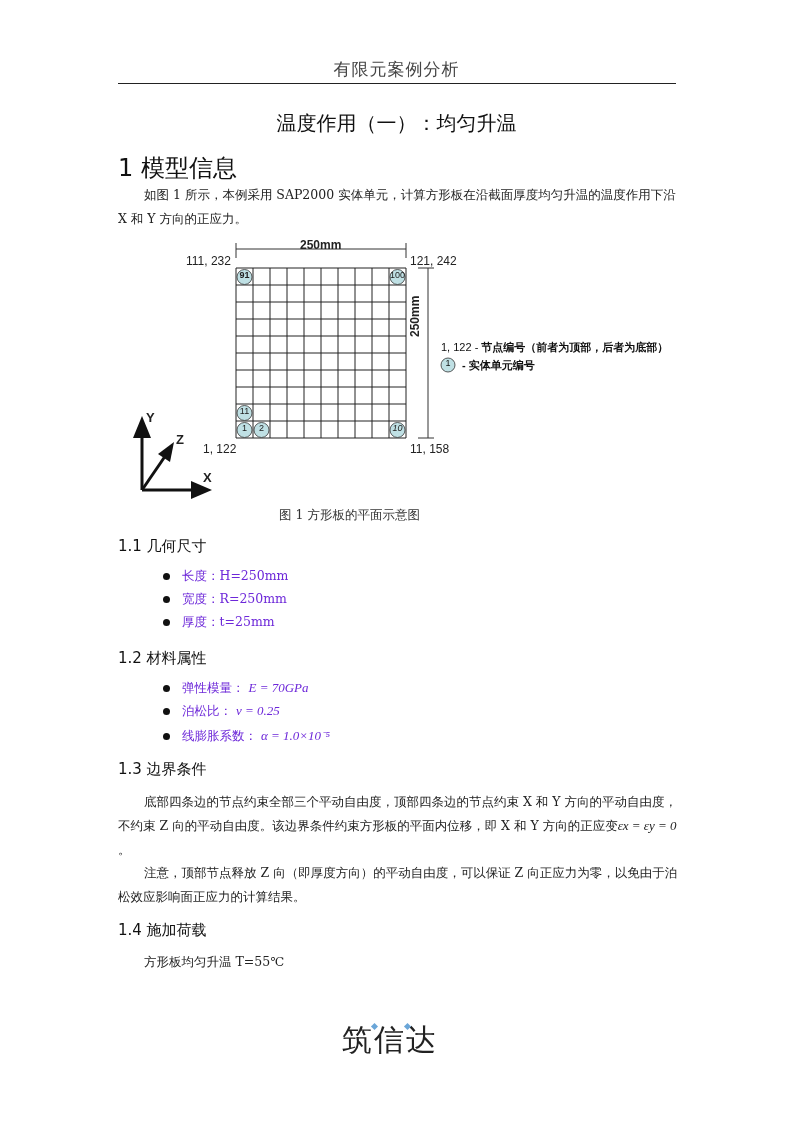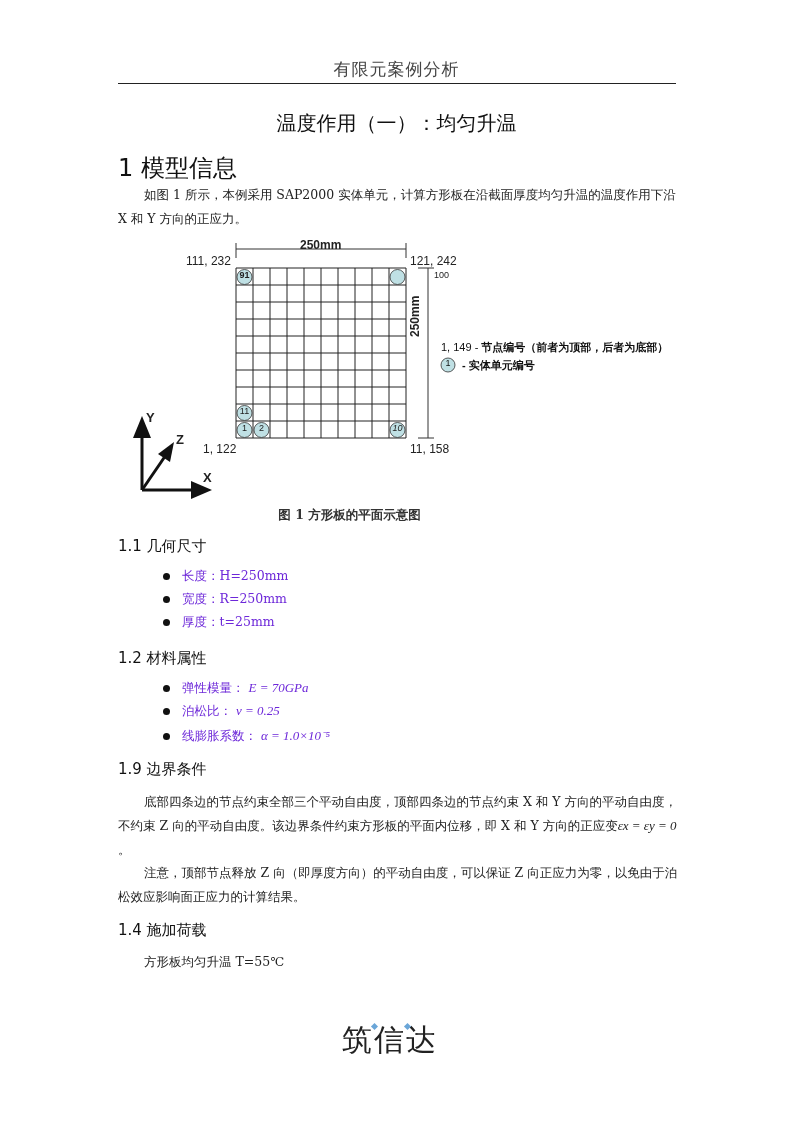--- a/index.html
+++ b/index.html
@@ -7,21 +7,21 @@
   .abs { position:absolute; }
   .header-title { left:0; width:793px; top:58px; text-align:center; font-size:17px; color:#444; letter-spacing:1px; }
   .header-rule { left:118px; width:558px; top:83px; height:1px; background:#222; }
   .doc-title { left:0; width:793px; top:110px; text-align:center; font-size:20px; color:#111; }
   .h1 { left:118px; top:152px; font-size:24px; color:#111; }
   .h2 { left:118px; font-size:15px; color:#111; }
   .para { left:118px; width:560px; font-family:"DejaVu Serif", serif; font-size:12.5px; line-height:24px; color:#222; text-indent:26px; }
   .bullet { left:163px; font-family:"DejaVu Serif", serif; font-size:12.5px; color:#6d28d9; }
   .bullet .dot { display:inline-block; width:7px; height:7px; border-radius:50%; background:#111; margin-right:12px; vertical-align:middle; }
   .math { font-family:"Liberation Serif", serif; font-style:italic; font-size:13px; }
-  .caption { left:0; width:699px; top:507px; text-align:center; font-family:"DejaVu Serif", serif; font-size:12.5px; color:#333;font-weight:bold; }
+  .caption { left:0; width:699px; top:507px; text-align:center; font-family:"DejaVu Serif", serif; font-size:12.5px; color:#333; }
   .lbl { font-family:"Liberation Sans", sans-serif; font-size:12px; color:#222; }
   .legend { font-family:"Liberation Sans", sans-serif; font-size:11px; color:#111; }
   .legend b { font-weight:bold; }
   .logo { left:342px; top:1020px; font-size:30px; font-weight:normal; color:#222; letter-spacing:2px;text-align:right; }
   .logo-dot { width:5px; height:5px; background:#6aa6d8; transform:rotate(45deg); }
 </style>
 </head>
 <body>
 
 <div class="abs header-title">有限元案例分析</div>
@@ -89,48 +89,48 @@
   </svg>
 
   <div class="abs lbl" style="left:300px;top:238px;font-weight:bold;font-size:12px;">250mm</div>
   <div class="abs lbl" style="left:408px;top:337px;font-weight:bold;font-size:12px;transform:rotate(-90deg);transform-origin:left top;">250mm</div>
   <div class="abs lbl" style="left:186px;top:254px;">111, 232</div>
   <div class="abs lbl" style="left:410px;top:254px;">121, 242</div>
   <div class="abs lbl" style="left:203px;top:442px;">1, 122</div>
   <div class="abs lbl" style="left:410px;top:442px;">11, 158</div>
 
   <div class="abs lbl" style="left:236px;top:270px;width:17px;text-align:center;font-size:9px;font-weight:bold;">91</div>
-  <div class="abs lbl" style="left:389px;top:270px;width:17px;text-align:center;font-size:9px;padding-left:44px;">100</div>
+  <div class="abs lbl" style="left:389px;top:270px;width:17px;text-align:center;font-size:9px;">100</div>
   <div class="abs lbl" style="left:236px;top:406px;width:17px;text-align:center;font-size:9px;">11</div>
   <div class="abs lbl" style="left:236px;top:423px;width:17px;text-align:center;font-size:9px;">1</div>
   <div class="abs lbl" style="left:253px;top:423px;width:17px;text-align:center;font-size:9px;">2</div>
   <div class="abs lbl" style="left:389px;top:423px;width:17px;text-align:center;font-size:9px;font-style:italic;">10</div>
 
-  <div class="abs legend" style="left:441px;top:340px;"><span>1, 149 - </span><b>节点编号（前者为顶部，后者为底部）</b></div>
+  <div class="abs legend" style="left:441px;top:340px;"><span>1, 122 - </span><b>节点编号（前者为顶部，后者为底部）</b></div>
   <div class="abs legend" style="left:441px;top:358px;width:14px;text-align:center;font-size:9px;">1</div>
   <div class="abs legend" style="left:462px;top:358px;font-weight:bold;">- 实体单元编号</div>
 
   <div class="abs lbl" style="left:146px;top:410px;font-weight:bold;font-size:13px;">Y</div>
   <div class="abs lbl" style="left:176px;top:432px;font-weight:bold;font-size:13px;">Z</div>
   <div class="abs lbl" style="left:203px;top:470px;font-weight:bold;font-size:13px;">X</div>
 </div>
 
 <div class="abs caption">图 1  方形板的平面示意图</div>
 
 <div class="abs h2" style="top:537px;">1.1  几何尺寸</div>
 <div class="abs bullet" style="top:568px;"><span class="dot"></span><span>长度：H=250mm</span></div>
 <div class="abs bullet" style="top:591px;"><span class="dot"></span><span>宽度：R=250mm</span></div>
 <div class="abs bullet" style="top:614px;"><span class="dot"></span><span>厚度：t=25mm</span></div>
 
 <div class="abs h2" style="top:649px;">1.2  材料属性</div>
 <div class="abs bullet" style="top:680px;"><span class="dot"></span><span>弹性模量：</span> <span class="math">E = 70GPa</span></div>
 <div class="abs bullet" style="top:703px;"><span class="dot"></span><span>泊松比：</span> <span class="math">ν = 0.25</span></div>
 <div class="abs bullet" style="top:726px;"><span class="dot"></span><span>线膨胀系数：</span> <span class="math">α = 1.0×10⁻⁵</span></div>
 
-<div class="abs h2" style="top:760px;">1.9  边界条件</div>
+<div class="abs h2" style="top:760px;">1.3  边界条件</div>
 <div class="abs para" style="top:790px;"><span>底部四条边的节点约束全部三个平动自由度，顶部四条边的节点约束 X 和 Y 方向的平动自由度，不约束 Z 向的平动自由度。该边界条件约束方形板的平面内位移，即 X 和 Y 方向的正应变</span><span class="math">εx = εy = 0</span><span> 。</span></div>
 <div class="abs para" style="top:861px;">注意，顶部节点释放 Z 向（即厚度方向）的平动自由度，可以保证 Z 向正应力为零，以免由于泊松效应影响面正应力的计算结果。</div>
 
 <div class="abs h2" style="top:921px;">1.4  施加荷载</div>
 <div class="abs para" style="top:950px;">方形板均匀升温 T=55℃</div>
 
 <div class="abs logo">筑信达</div>
 <div class="abs logo-dot" style="left:372px;top:1024px;"></div>
 <div class="abs logo-dot" style="left:405px;top:1024px;"></div>
 

